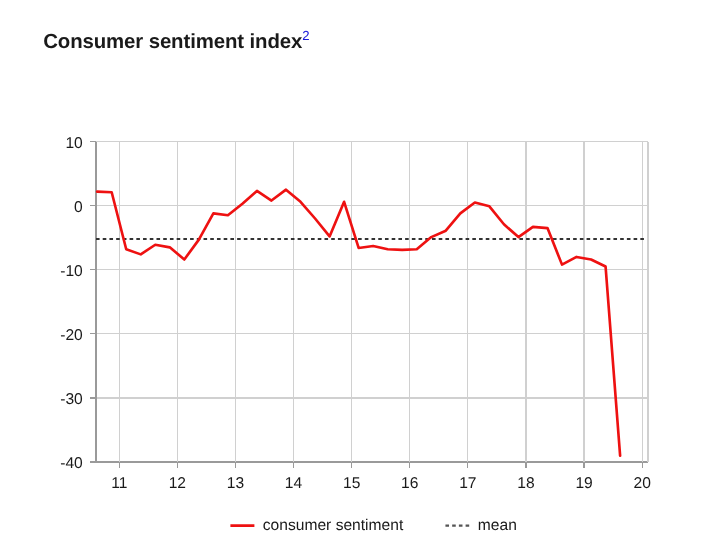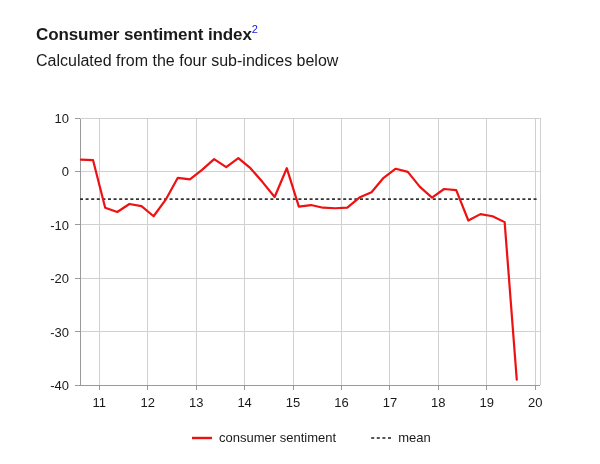--- a/index.html
+++ b/index.html
@@ -92,21 +92,20 @@
 </style>
 </head>
 <body>
 
 <div id="figure">
 
   <div class="title">
     <span>Consumer sentiment index</span><span class="sup">2</span>
   </div>
 
-  <div class="subtitle">Calculated from the four sub-indices below</div>
 
   <svg id="plot" viewBox="0 0 600 464">
     <g id="gridlines">
         <line x1="80" x2="540" y1="118" y2="118" class="gridline"></line>
         <line x1="80" x2="540" y1="171.39999999999998" y2="171.39999999999998" class="gridline"></line>
         <line x1="80" x2="540" y1="224.8" y2="224.8" class="gridline"></line>
         <line x1="80" x2="540" y1="278.2" y2="278.2" class="gridline"></line>
         <line x1="80" x2="540" y1="331.6" y2="331.6" class="gridline"></line>
         <line x1="80" x2="540" y1="385" y2="385" class="axisline"></line>
         <line x1="99.36842105263159" x2="99.36842105263159" y1="118" y2="385" class="gridline"></line>

